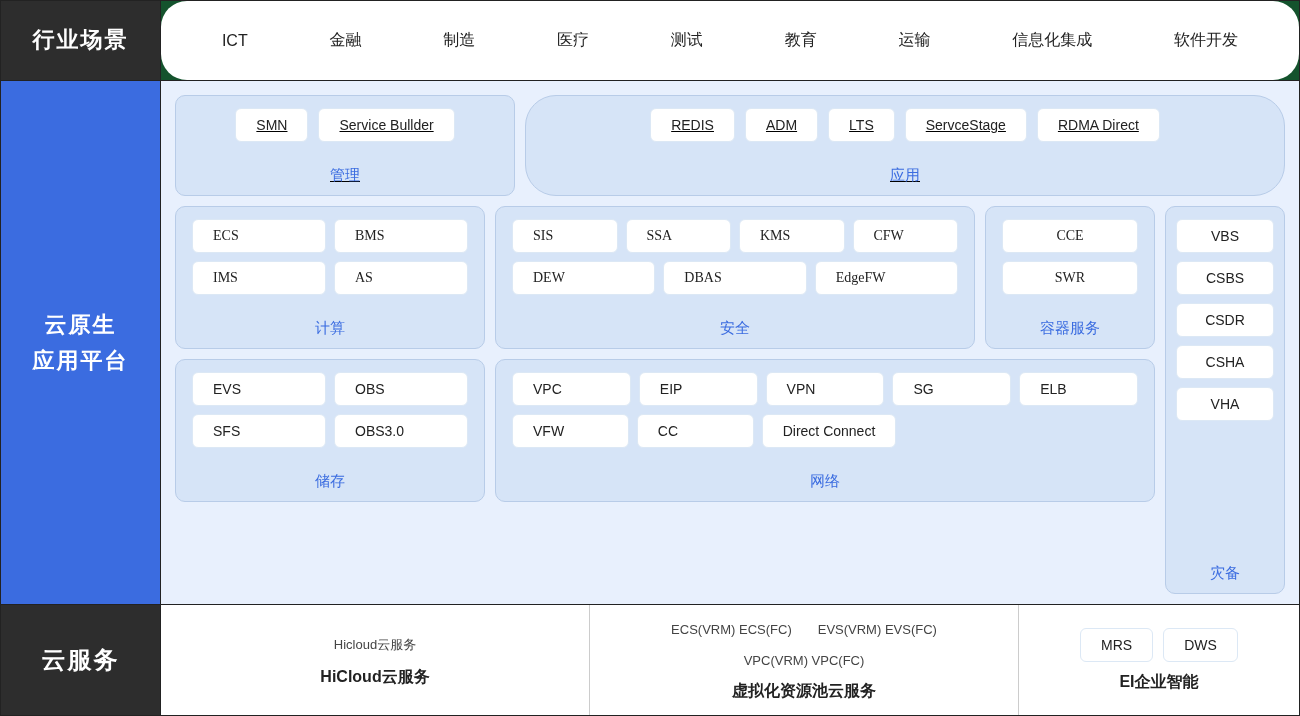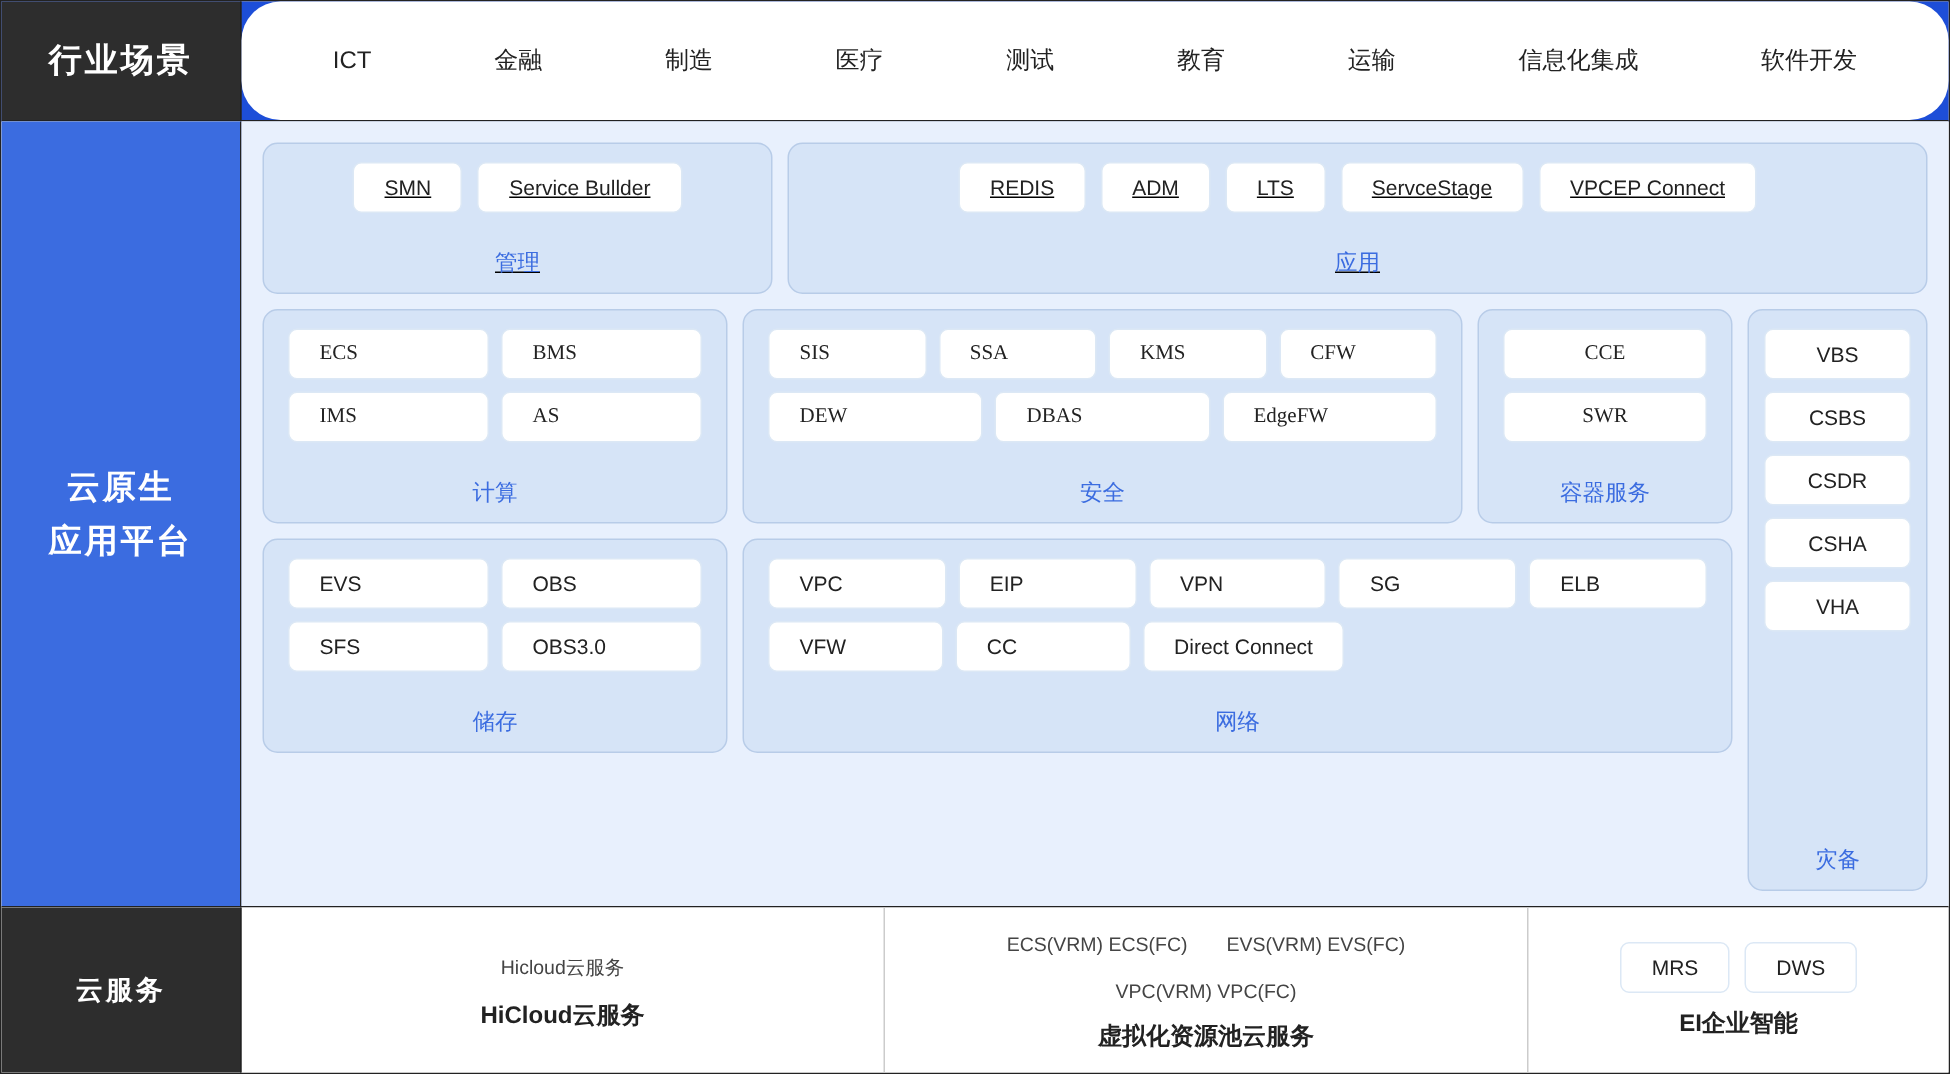--- a/index.html
+++ b/index.html
@@ -17,21 +17,21 @@
       width: 1300px;
       min-height: 716px;
       border: 1.5px solid #222;
     }
 
     
     .row-industry {
       display: flex;
       flex-direction: row;
       border-bottom: 1.5px solid #222;
-      background: #1d4ed8;
+      background: #14532d;
       min-height: 80px;
     }
 
     .left-label {
       display: flex;
       align-items: center;
       justify-content: center;
       min-width: 160px;
       max-width: 160px;
       background: #2d2d2d;
@@ -113,20 +113,21 @@
       align-items: center;
     }
 
     .section-box-manage {
       min-width: 340px;
       max-width: 360px;
     }
 
     .section-box-app {
       flex: 1;
+      border-radius: 31px;
     }
 
     .section-items-row {
       display: flex;
       flex-direction: row;
       gap: 10px;
       justify-content: center;
       flex-wrap: wrap;
     }
 
@@ -197,21 +198,21 @@
     }
 
     .left-label-cloud {
       display: flex;
       align-items: center;
       justify-content: center;
       min-width: 160px;
       max-width: 160px;
       background: #2d2d2d;
       color: #fff;
-      font-size: 18px;
+      font-size: 24px;
       font-weight: bold;
       border-right: 1.5px solid #222;
       text-align: center;
       letter-spacing: 2px;
     }
 
     .cloud-content {
       flex: 1;
       display: flex;
       flex-direction: row;
@@ -334,21 +335,21 @@
           </div>
           <div class="section-label">管理</div>
         </div>
 
         <div class="section-box section-box-app">
           <div class="section-items-row">
             <span class="service-tag">REDIS</span>
             <span class="service-tag">ADM</span>
             <span class="service-tag">LTS</span>
             <span class="service-tag">ServceStage</span>
-            <span class="service-tag">VPCEP Connect</span>
+            <span class="service-tag">RDMA Direct</span>
           </div>
           <div class="section-label">应用</div>
         </div>
       </div>
 
       <div class="platform-main-row">
         <div class="platform-sections">
 
           <div class="middle-inner">
 

